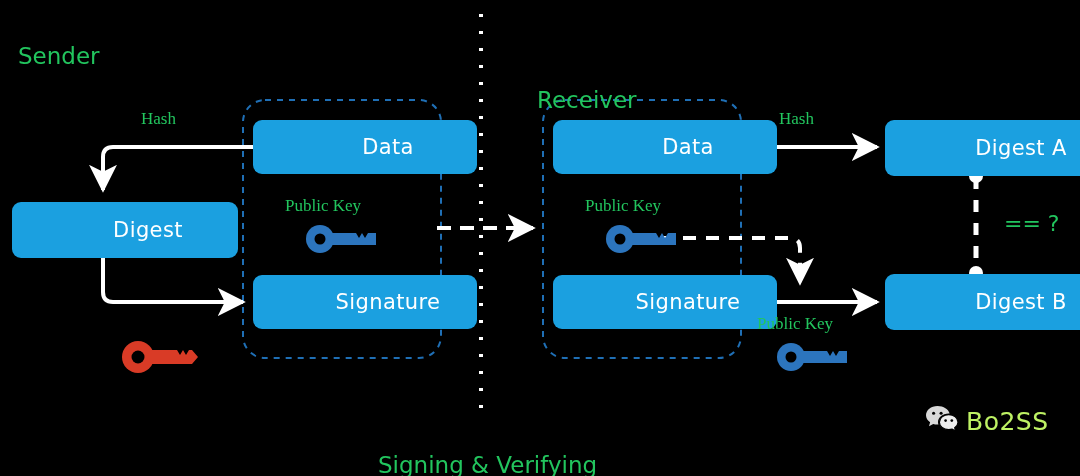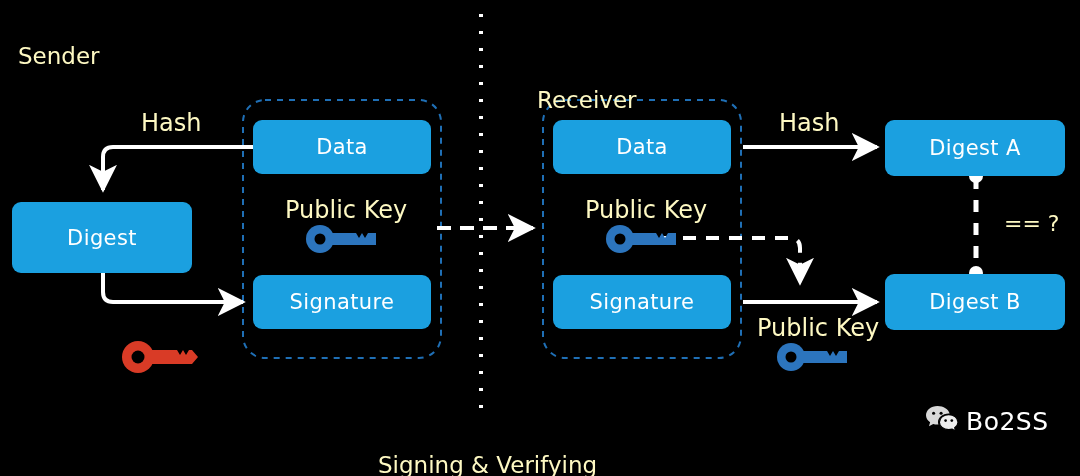--- a/index.html
+++ b/index.html
@@ -29,43 +29,44 @@
     background: #1BA0E0;
     border-radius: 9px;
     color: #ffffff;
     display: flex;
     align-items: center;
     justify-content: center;
     font-family: "DejaVu Sans", sans-serif;
     font-size: 21px;
     letter-spacing: 0.4px;
     z-index: 3;
+    padding-left: 46px;
   }
   .node.bold { font-weight: normal; }
   .text-label {
     position: absolute;
-    color: #fef9c3;
+    color: #22c55e;
     font-family: "DejaVu Sans", sans-serif;
     white-space: nowrap;
     z-index: 4;
   }
   .party-title { font-size: 23px; }
-  .edge-label { font-size: 24px; }
+  .edge-label { font-size: 17px; font-family: Liberation Serif, serif; }
   .caption { font-size: 23px; margin-top: 43px; }
   .compare-label { font-size: 22px; }
   .key-icon { position: absolute; z-index: 4; }
   .watermark {
     position: absolute;
     display: flex;
     align-items: center;
     gap: 7px;
     z-index: 5;
   }
   .watermark-text {
-    color: #ffffff;
+    color: #bef264;
     font-size: 25px;
     font-family: "DejaVu Sans", sans-serif;
     letter-spacing: 0.5px;
   }
 </style>
 </head>
 <body>
 
 <div id="canvas">
 
@@ -99,21 +100,21 @@
 
     <line x1="976" y1="177" x2="976" y2="272" stroke="#ffffff" stroke-width="5" stroke-dasharray="12 11"></line>
     <circle cx="976" cy="176" r="7" fill="#ffffff"></circle>
     <circle cx="976" cy="273" r="7" fill="#ffffff"></circle>
   </svg>
 
   <div class="text-label party-title" style="left:18px; top:43px;">Sender</div>
 
   <div class="text-label edge-label" style="left:141px; top:109px;">Hash</div>
 
-  <div class="node" style="left:12px; top:202px; width:180px; height:71px;">Digest</div>
+  <div class="node" style="left:12px; top:202px; width:180px; height:56px;">Digest</div>
 
 
   <div class="key-icon" style="left:122px; top:341px;">
     <svg width="76" height="32" viewBox="0 0 76 32">
       <circle cx="16" cy="16" r="16" fill="#D93B26"></circle>
       <circle cx="16" cy="16" r="6.5" fill="#000000"></circle>
       <path d="M 28 9 L 55 9 L 58 14 L 61 9 L 64 14 L 67 9 L 70 9 L 76 16 L 70 23 L 28 23 Z" fill="#D93B26"></path>
     </svg>
   </div>
 

